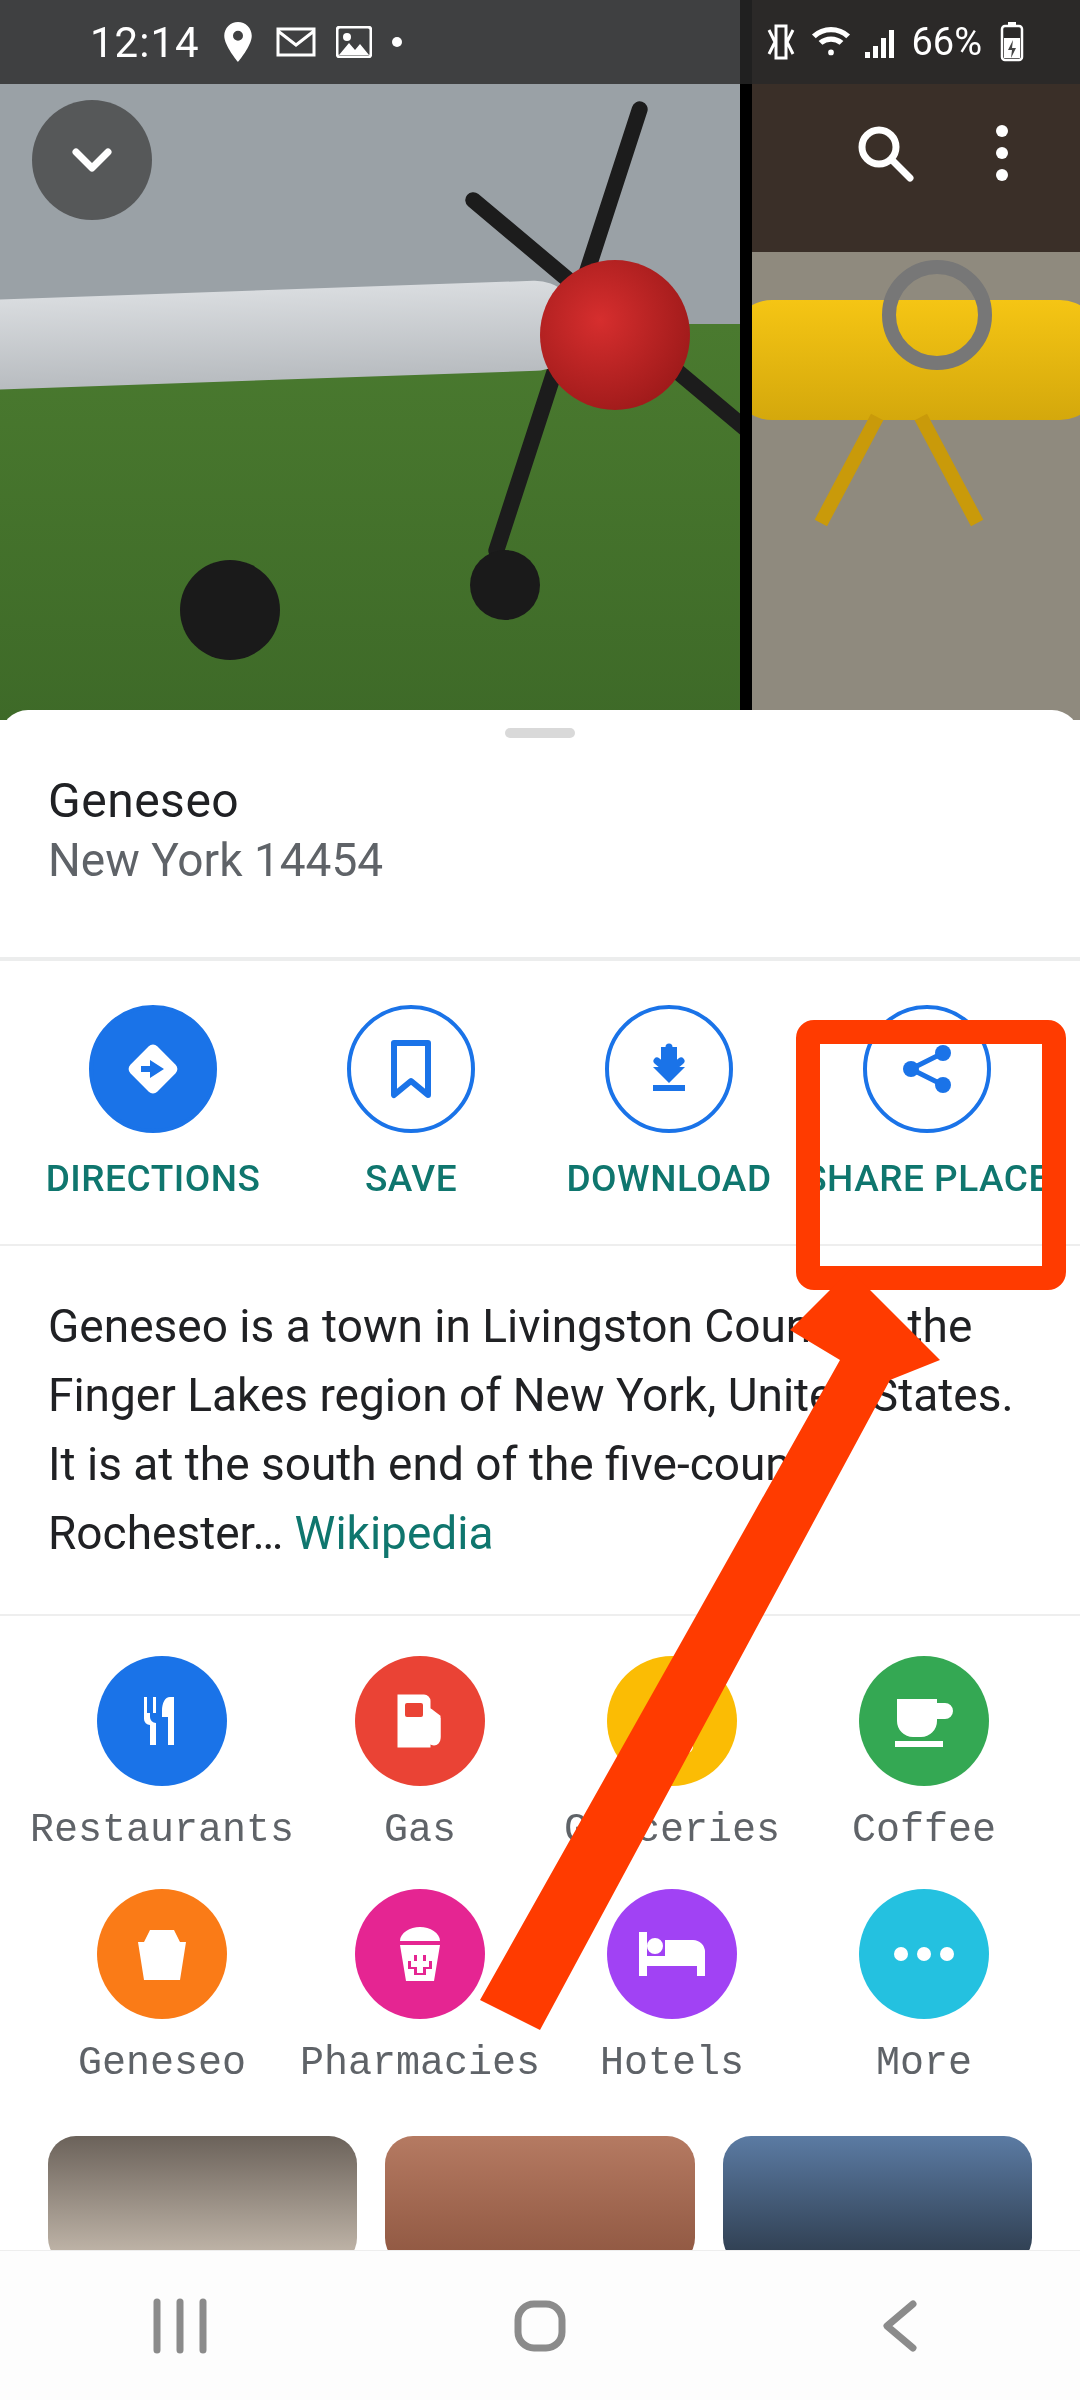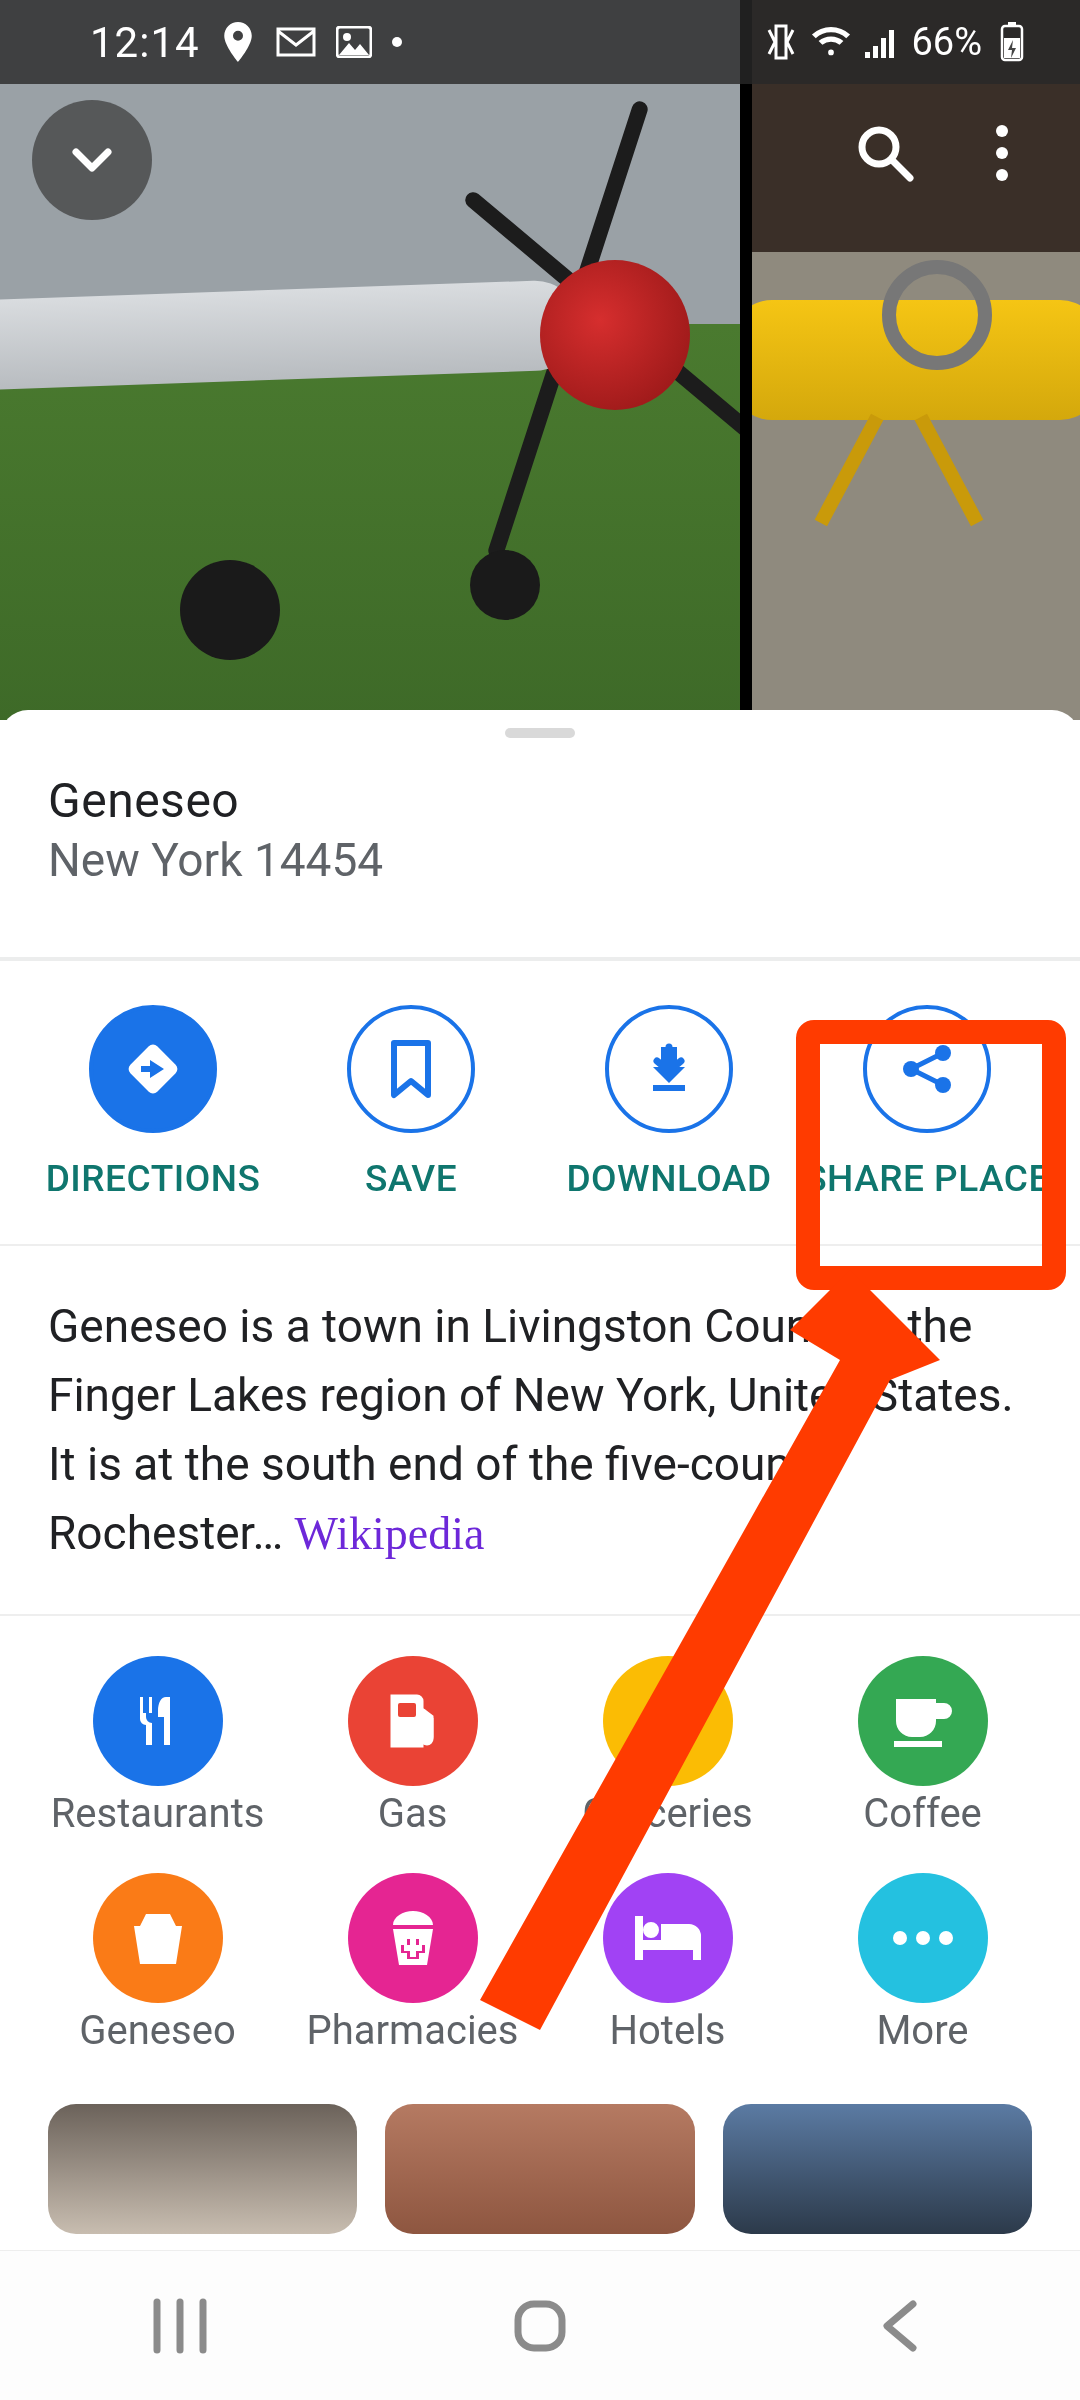--- a/index.html
+++ b/index.html
@@ -87,25 +87,25 @@
     border:4px solid #1a73e8; display:flex; align-items:center; justify-content:center;
   }
   .action-circle.filled { background:#1a73e8; border-color:#1a73e8; }
   .highlight-box {
     position:absolute; border:24px solid #ff3b00; border-radius:18px;
     top:1020px; left:796px; width:270px; height:270px; z-index:80;
   }
 
   
   .description { padding:46px 48px; font-size:46px; line-height:1.5; color:#202124; border-bottom:2px solid #eee;}
-  .wiki-link { color:#6d28d9;font-family:Liberation Serif, serif; }
+  .wiki-link { color:#0f766e; }
 
   
   .cats { padding:40px 30px 20px; display:grid; grid-template-columns:repeat(4,1fr); row-gap:36px; }
-  .cat { display:flex; flex-direction:column; align-items:center; gap:4px; }
+  .cat { display:flex; flex-direction:column; align-items:center; gap:22px;font-family:Liberation Mono, monospace; }
   .cat-circle { width:130px; height:130px; border-radius:50%; display:flex; align-items:center; justify-content:center;}
   .cat-label { font-size:40px; color:#5f6368; }
 
   .thumbs { display:flex; gap:28px; padding:30px 48px 0; }
   .thumb { flex:1; height:130px; border-radius:28px; background:#777; }
   .thumb.t1{ background:linear-gradient(#6b625a,#c8bdb0);}
   .thumb.t2{ background:linear-gradient(#b57a62,#8e5640);}
   .thumb.t3{ background:linear-gradient(#5b7ba3,#2c3a4a);}
 
   

